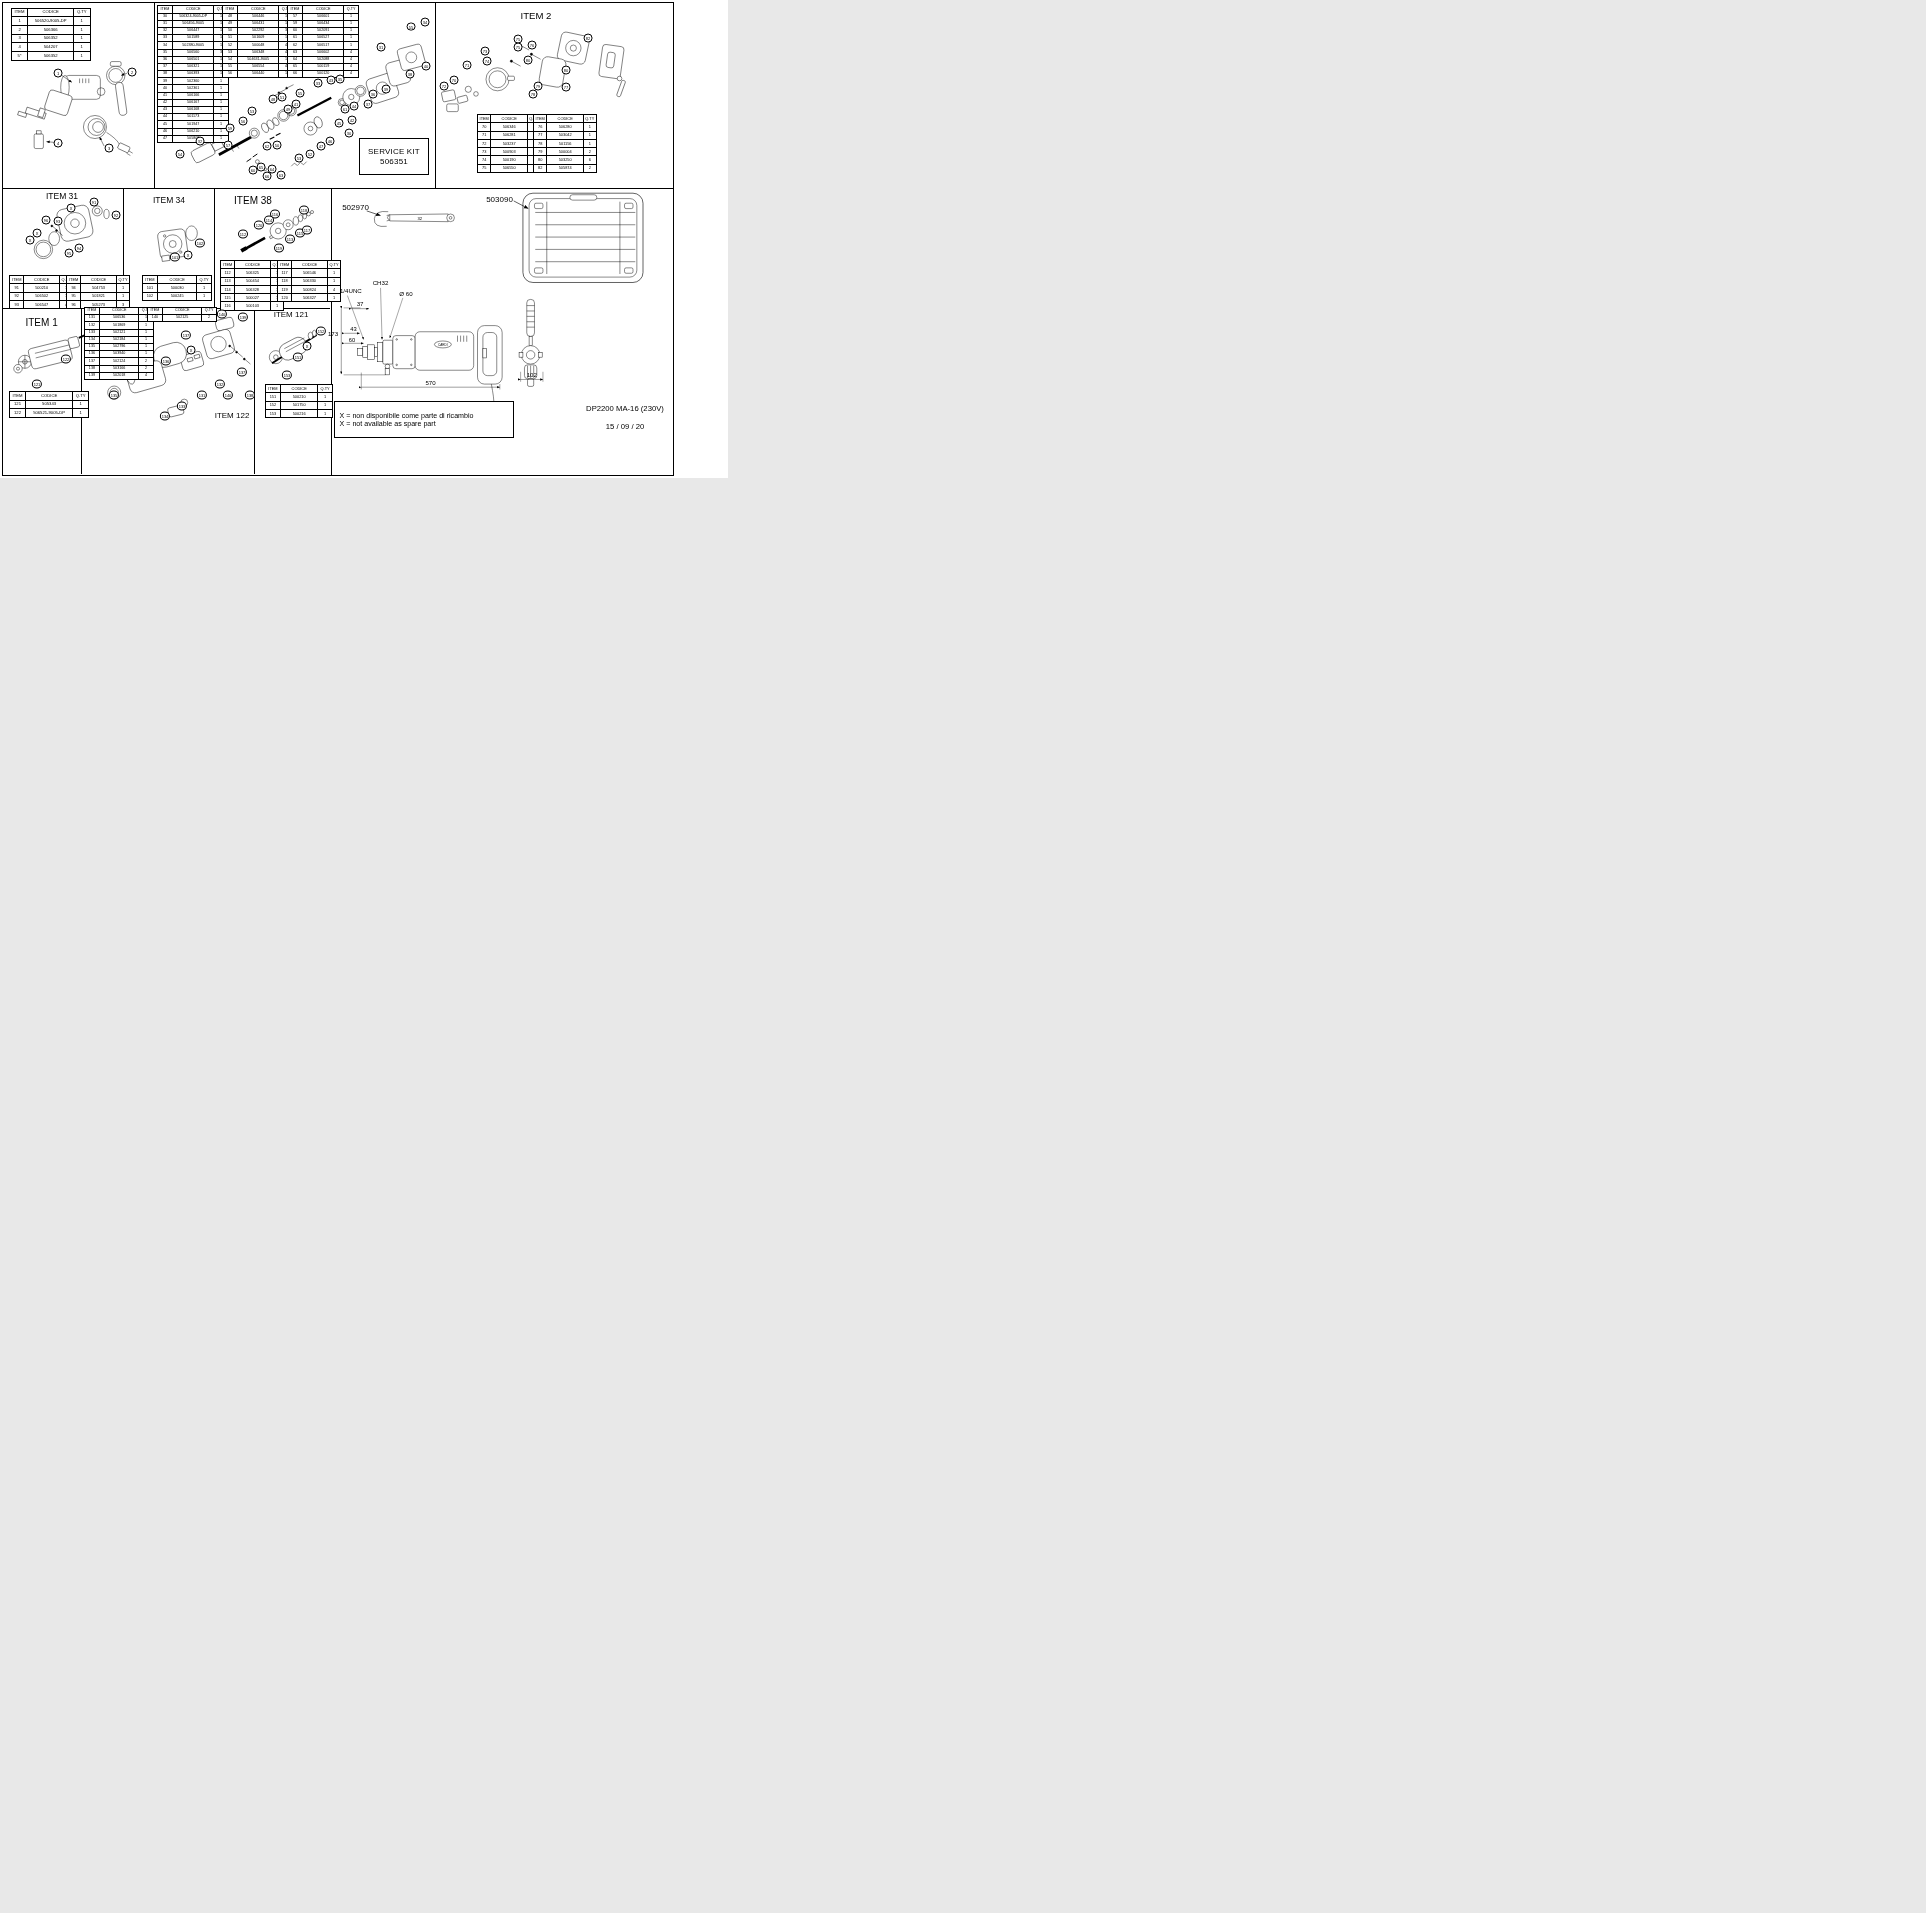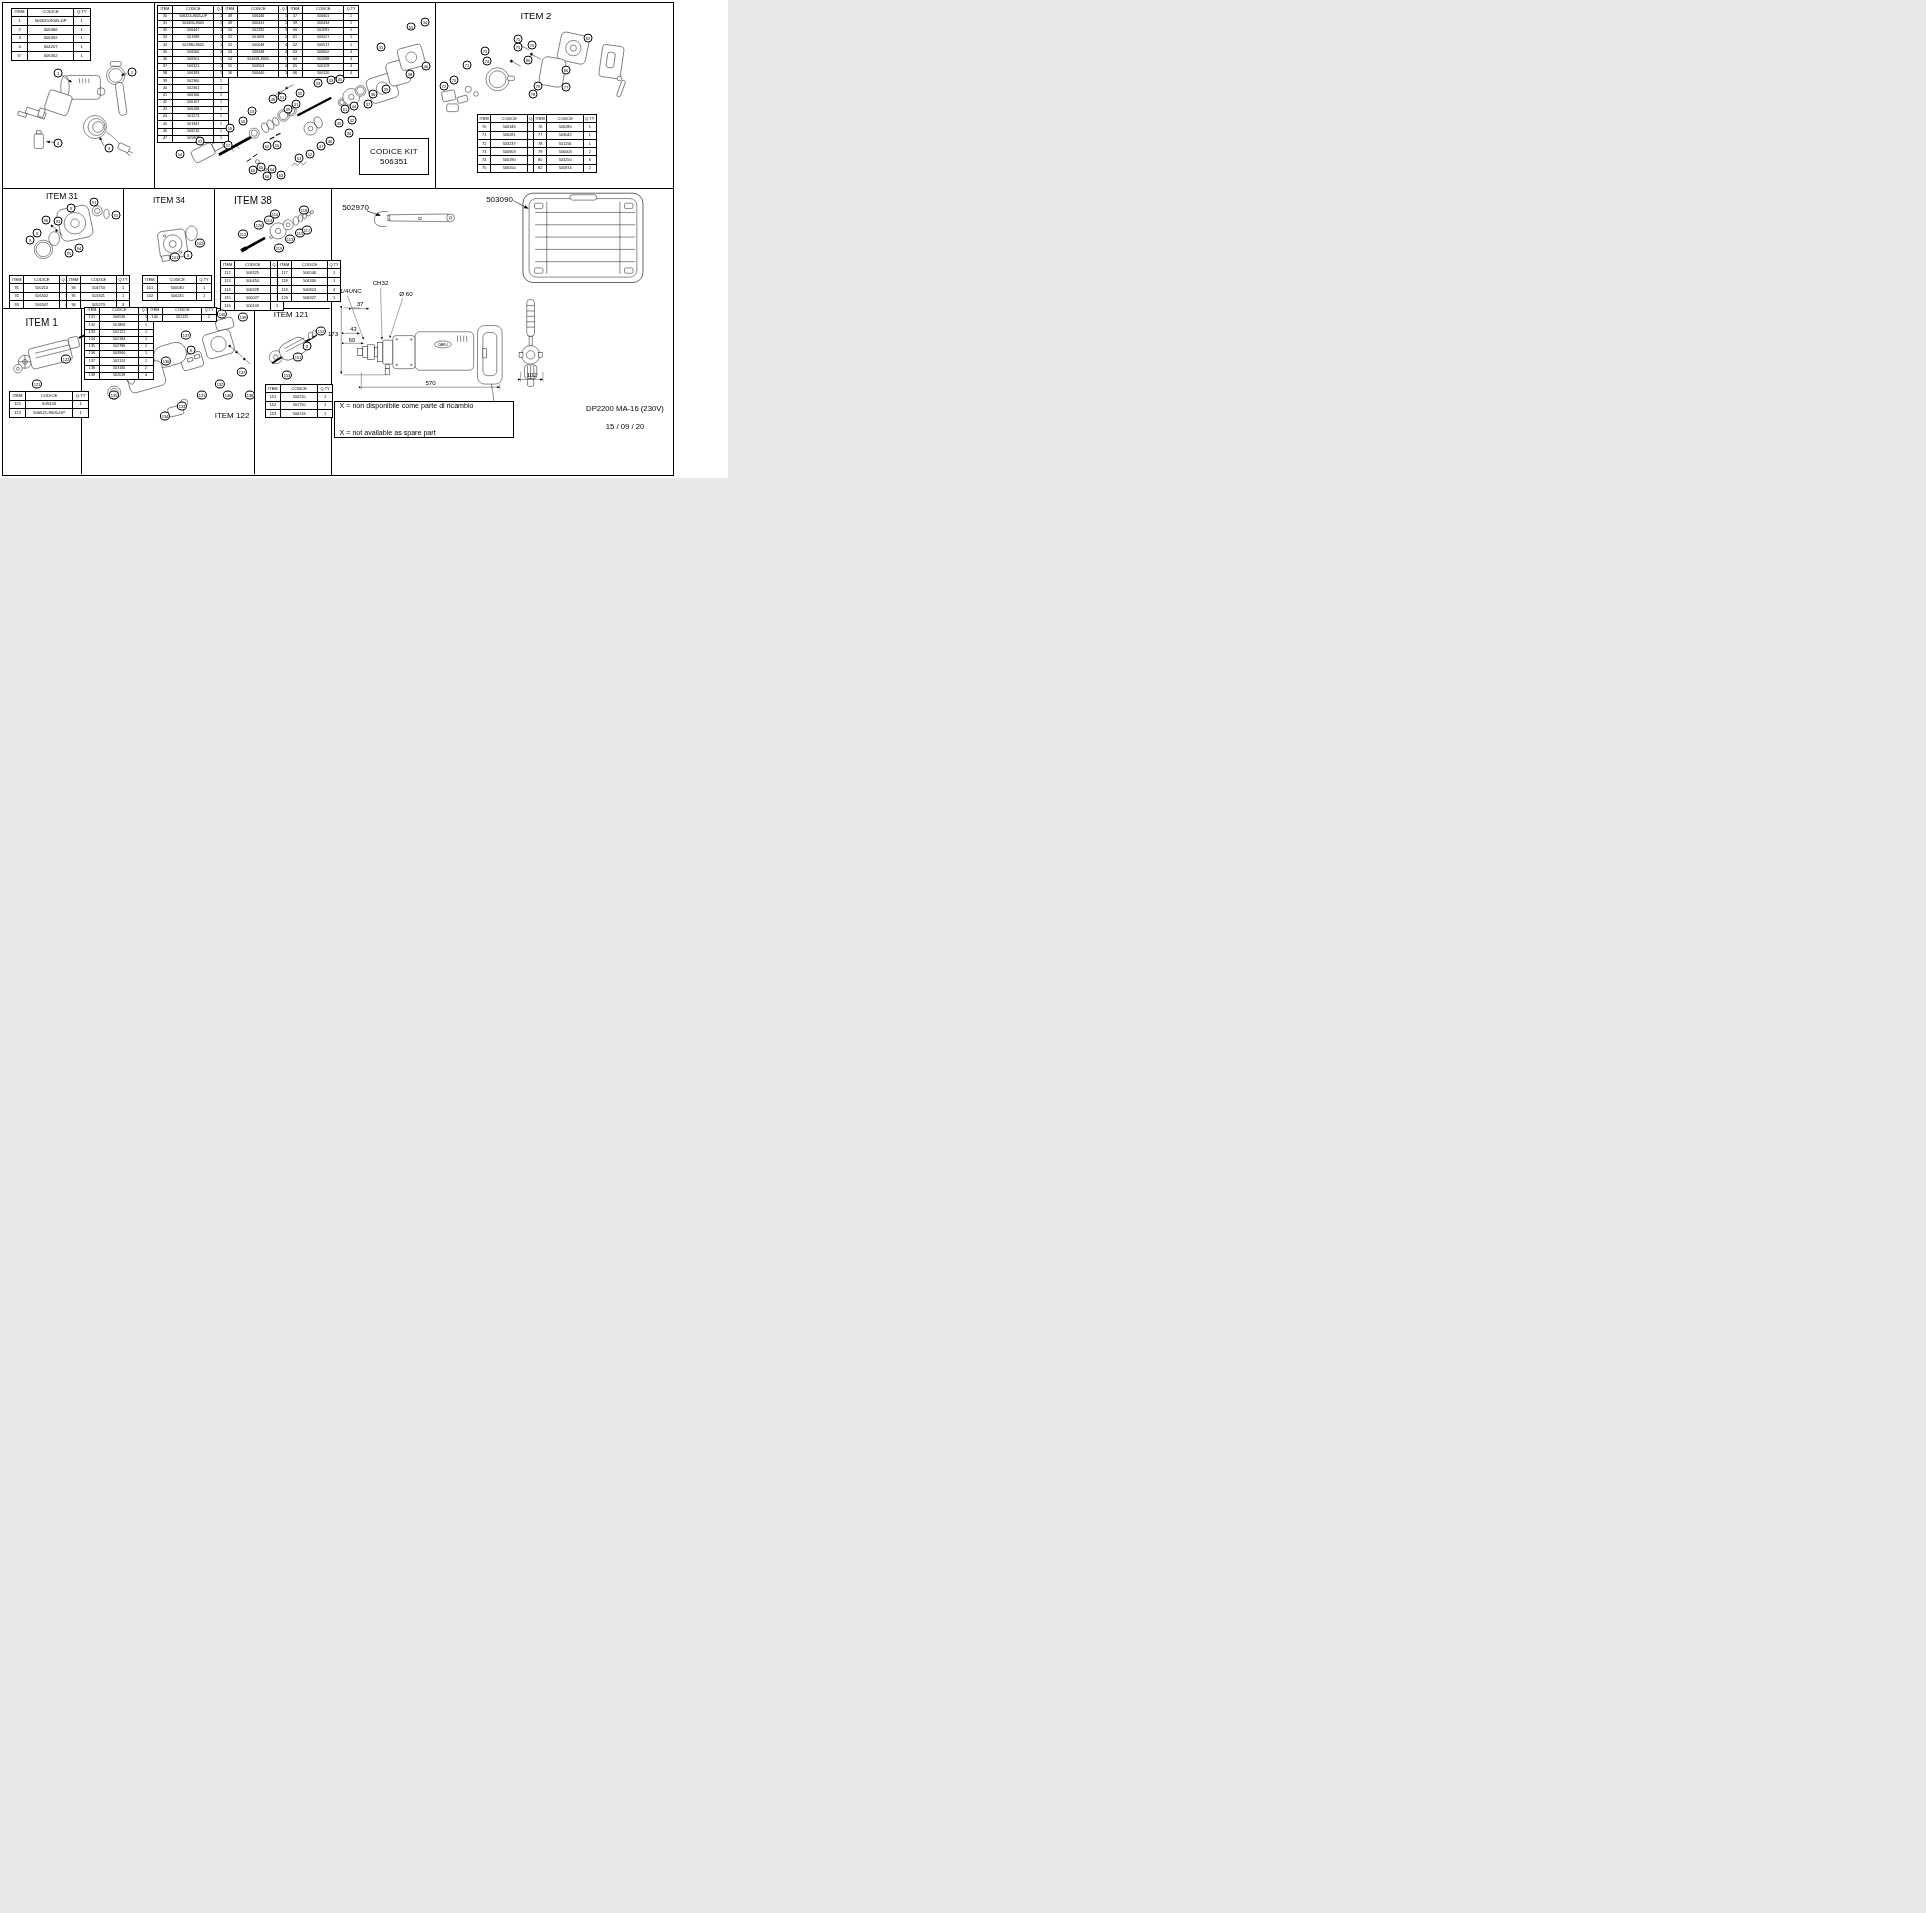--- a/index.html
+++ b/index.html
@@ -13,21 +13,21 @@
   table.t{border:0.8px solid #000;}
   table.t thead th{border-bottom:0.7px solid #000;}
   table.sm th,table.sm td{font-size:3.7px;height:6.2px;line-height:1;}
   table.m2 th,table.m2 td{font-size:3.9px;height:7.3px;line-height:1;}
   table.md th,table.md td{font-size:4.2px;height:7.7px;line-height:1;}
   .balloon{position:absolute;min-width:8.9px;height:8.9px;line-height:8px;border:0.5px solid #000;border-radius:50%;background:#fff;font-size:4px;text-align:center;padding:0 0.8px;box-sizing:border-box;transform:translate(-50%,-50%);z-index:5;}
   .lbl{position:absolute;text-align:center;white-space:nowrap;}
   .box{position:absolute;border:0.8px solid #000;background:#fff;}
   #servicekit{display:flex;flex-direction:column;justify-content:center;align-items:center;gap:1.5px;}
   #servicekit div{font-size:8px;letter-spacing:0.2px;}
-  #xnotes{display:flex;flex-direction:column;justify-content:space-between;padding-left:4.6px;box-sizing:border-box;}
+  #xnotes{display:flex;flex-direction:column;justify-content:center;padding-left:4.6px;box-sizing:border-box;}
   #xnotes div{font-size:7.1px;}
   #titleblock{display:flex;flex-direction:column;justify-content:space-between;align-items:center;}
   #titleblock div{font-size:7.7px;padding-left:24px;}
   svg text{font-family:"Liberation Sans",sans-serif;stroke:none;fill:#000;}
 </style>
 </head>
 <body>
 
 <div id="canvas">
 
@@ -937,21 +937,21 @@
   <div class="lbl" style="left:33px;top:191px;width:58px;font-size:8.5px">ITEM 31</div>
   <div class="lbl" style="left:142px;top:195px;width:54px;font-size:8.5px">ITEM 34</div>
   <div class="lbl" style="left:224px;top:195px;width:58px;font-size:10px">ITEM 38</div>
   <div class="lbl" style="left:14.6px;top:317px;width:54px;font-size:10px">ITEM 1</div>
   <div class="lbl" style="left:264px;top:310px;width:54px;font-size:8px">ITEM 121</div>
   <div class="lbl" style="left:203px;top:411px;width:58px;font-size:8px">ITEM 122</div>
   <div class="lbl" style="left:338px;top:203px;width:35px;font-size:8px">502970</div>
   <div class="lbl" style="left:482px;top:195px;width:35px;font-size:8px">503090</div>
 
   <div class="box" id="servicekit" style="left:359px;top:138px;width:68px;height:35px">
-    <div>CODICE KIT</div>
+    <div>SERVICE KIT</div>
     <div>506351</div>
   </div>
 
   <div class="box" id="xnotes" style="left:334px;top:401px;width:180px;height:37px;border-width:0.6px">
     <div>X = non disponibile come parte di ricambio</div>
     <div>X = not available as spare part</div>
   </div>
 
   <div class="abs" id="titleblock" style="left:555px;top:404px;width:116px;height:27px">
     <div>DP2200 MA-16 (230V)</div>

